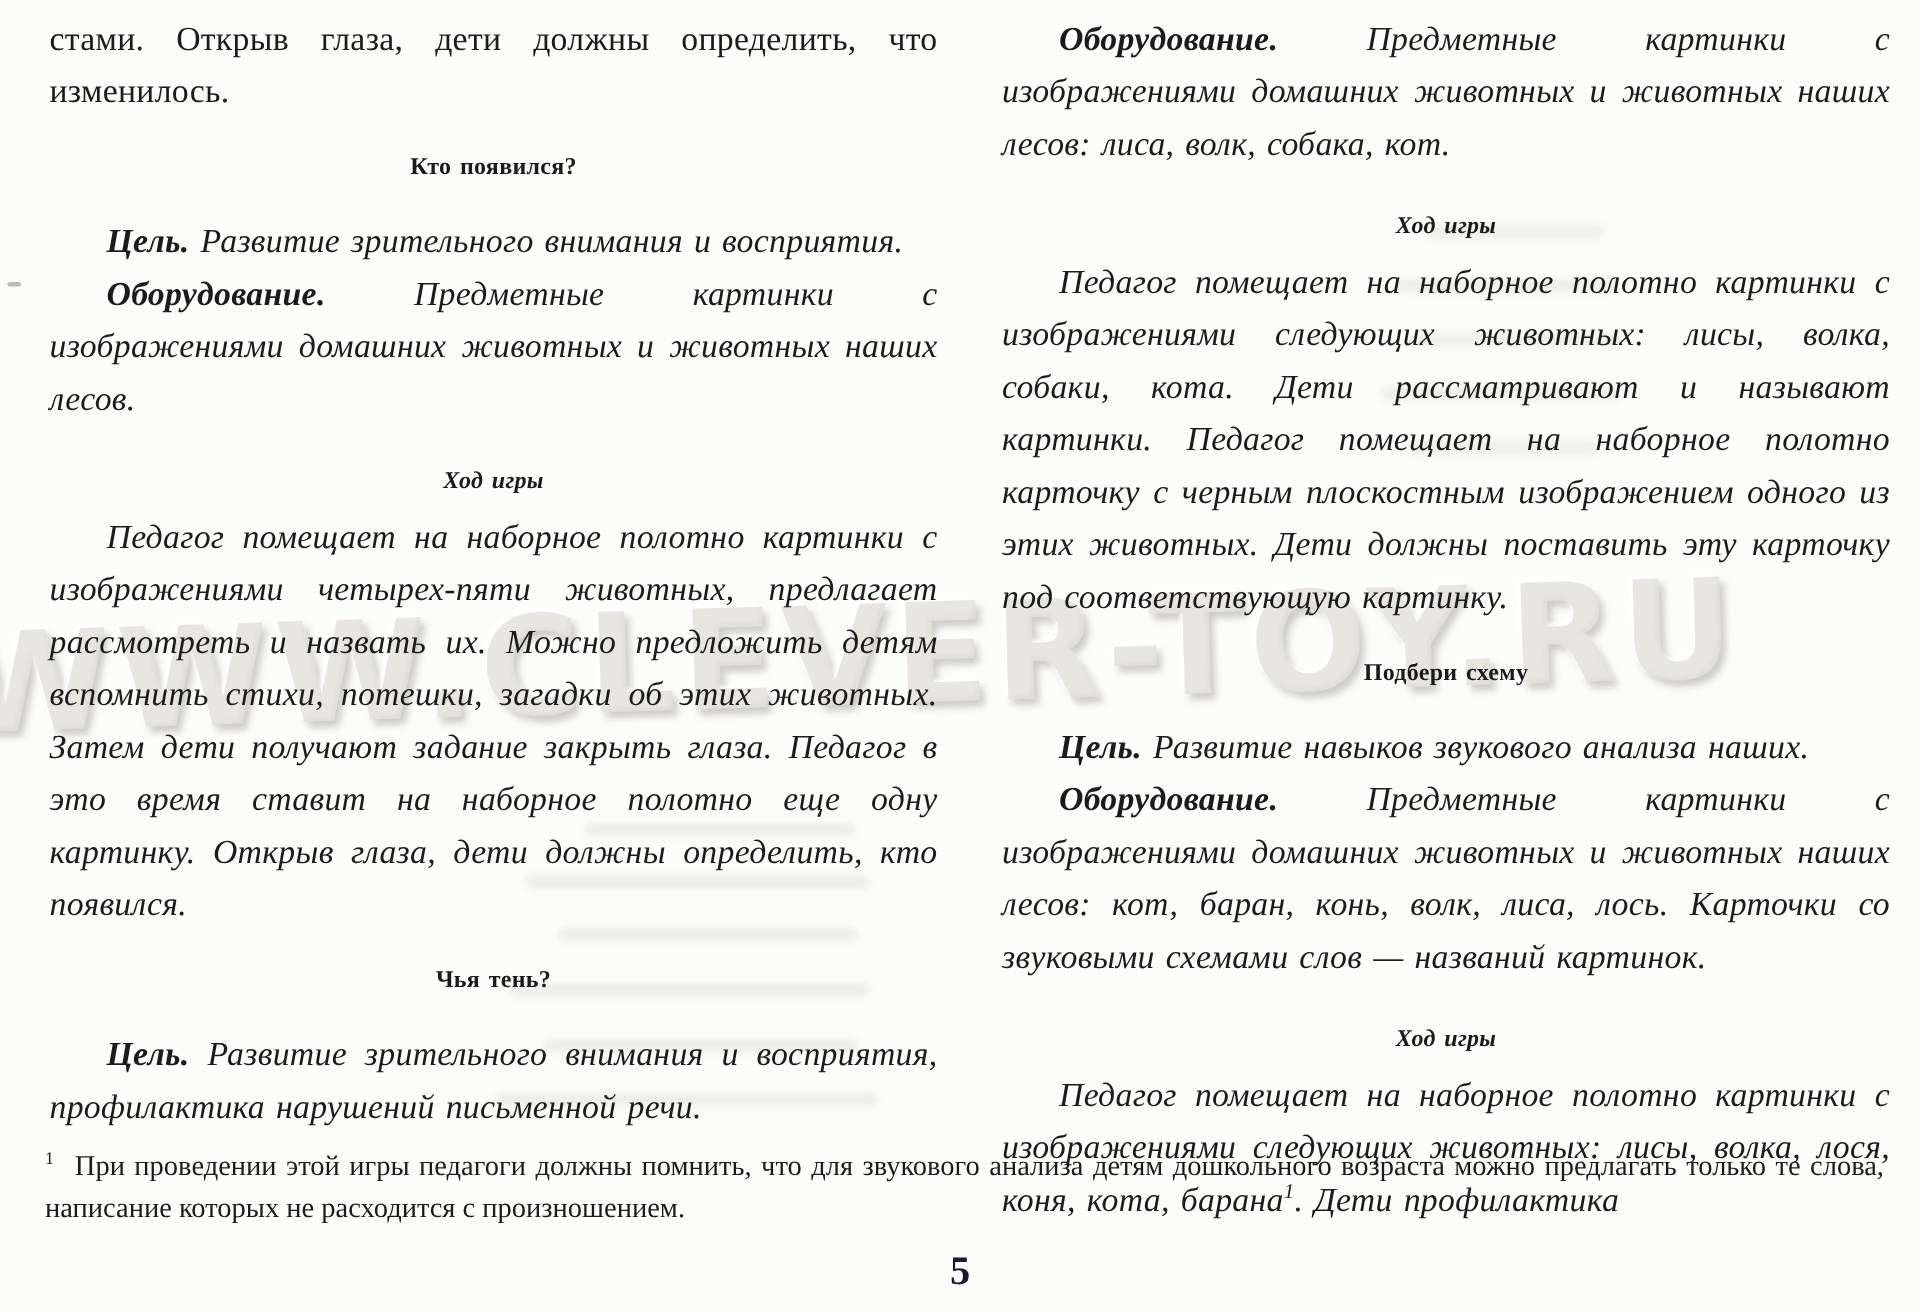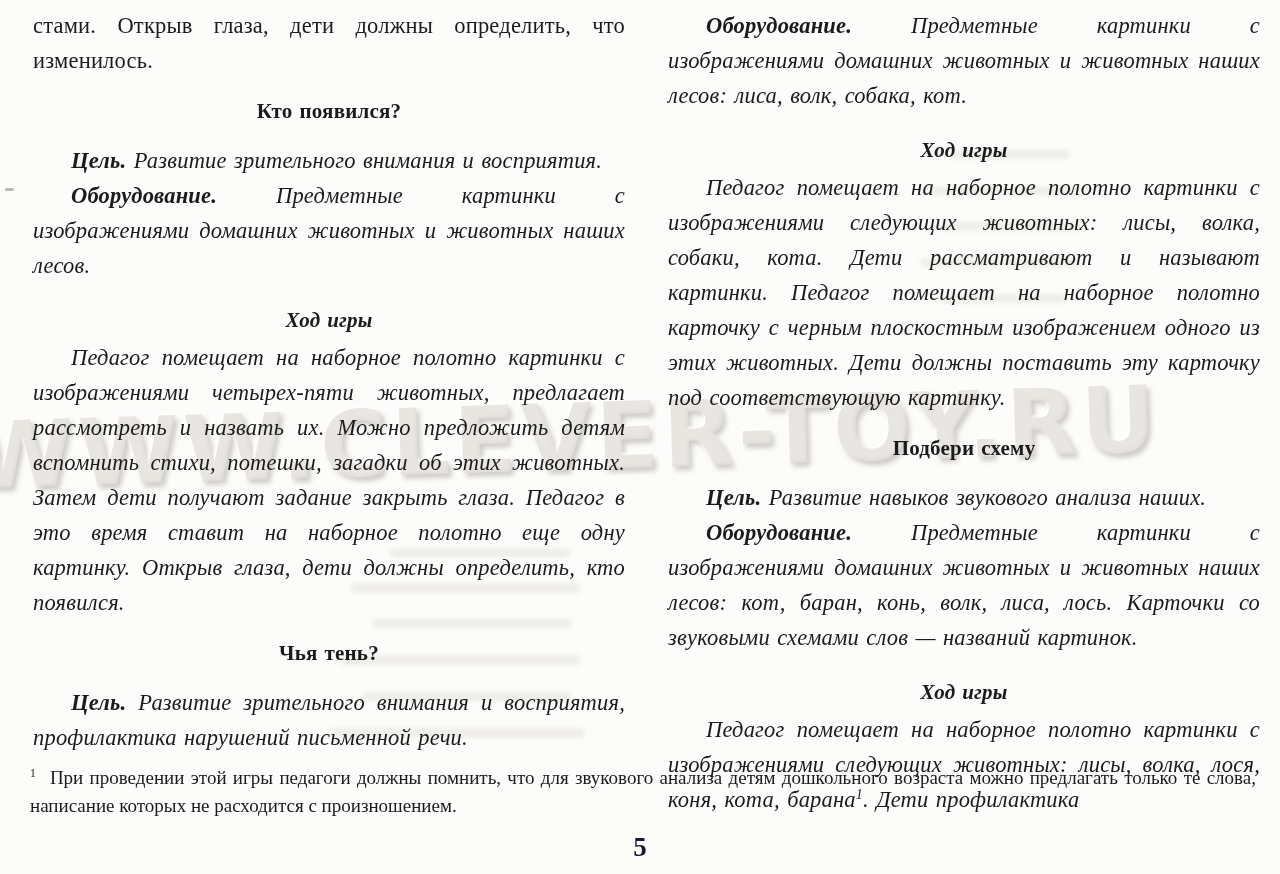--- a/index.html
+++ b/index.html
@@ -17,21 +17,21 @@
     text-align:justify;letter-spacing:.2px;word-spacing:1.5px;
     z-index:2;
   }
   .col-left{left:33px;}
   .col-right{left:668px;}
   .para{margin:0;}
   .para.indent{text-indent:38px;font-style:italic;}
   .lbl{font-weight:bold;}
   .heading{
     font-weight:bold;text-align:center;text-indent:0;
-    margin:10px 0 8px 0;font-size:21px;
+    margin:10px 0 8px 0;font-size:16px;
   }
   .heading.italic{font-style:italic;margin:20px 0 2px 0;}
   .heading.spaced{margin:16px 0 14px 0;}
   sup{font-size:0.62em;line-height:0;}
   
   .watermark{
     position:absolute;top:382px;left:-28px;width:1360px;
     font-family:"DejaVu Sans","Liberation Sans",sans-serif;
     font-weight:bold;font-size:92px;letter-spacing:4px;white-space:nowrap;
     color:rgba(228,225,220,0.82);

